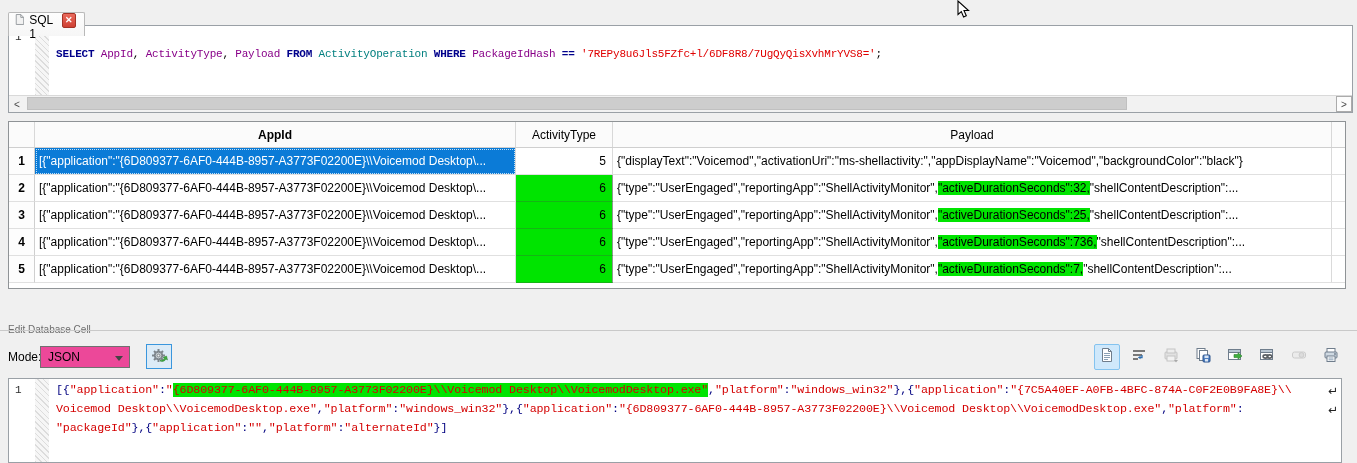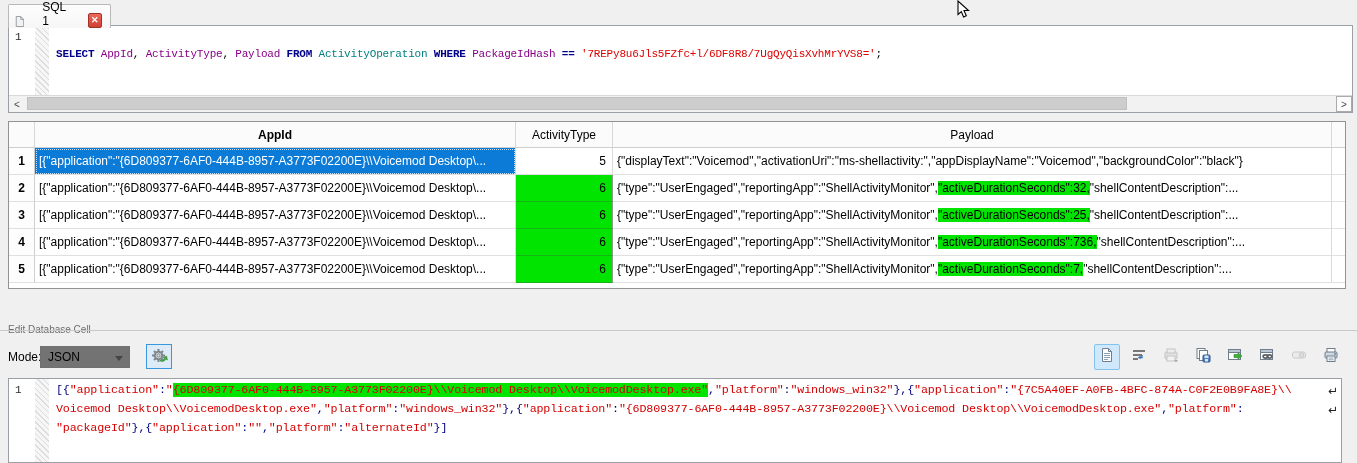--- a/index.html
+++ b/index.html
@@ -3,21 +3,21 @@
 <meta charset="utf-8">
 <style>
   html,body{margin:0;padding:0;}
   body{
     width:1357px;height:463px;position:relative;overflow:hidden;
     background:#f0f0f0;font-family:"Liberation Sans",sans-serif;color:#000;
   }
   
   .tabbar{position:absolute;left:8px;top:0;height:25px;}
   .tab{
-    position:absolute;left:0;top:4px;height:23px;display:flex;align-items:flex-end;gap:18px;
+    position:absolute;left:0;top:12px;height:23px;display:flex;align-items:flex-start;gap:5px;
     padding:0 8px 0 6px;background:linear-gradient(#fdfdfd,#f6f6f6);
     border:1px solid #b9b9b9;border-bottom:none;border-radius:2px 2px 0 0;z-index:3;
     font-size:12px;
   }
   .closebox{
     width:14px;height:13px;background:linear-gradient(#ea6a5c,#cf4033);
     border:1px solid #a33226;border-radius:2px;color:#fff;font-size:9px;font-weight:bold;
     display:flex;align-items:center;justify-content:center;line-height:1;
   }
   
@@ -86,21 +86,21 @@
   .tcell.sel{
     background:#0b7bd7;color:#fff;outline:1px dotted #bfe0f7;outline-offset:-2px;
   }
   .tcell.green{background:#00e400;border-bottom:1px solid #15b515;border-right:1px solid #8f9a8f;}
   .hl-green{background:#00e400;}
   
   .docktitle{position:absolute;left:8px;top:324px;font-size:10px;color:#6d6d6d;text-align:center;}
   .docksep{position:absolute;left:0;top:330px;width:1357px;height:1px;background:#c9c9c9;}
   .modelabel{position:absolute;left:8px;top:350px;font-size:12px;}
   .combo{
-    position:absolute;left:40px;top:346px;width:90px;height:22px;background:#737373;
+    position:absolute;left:40px;top:346px;width:90px;height:22px;background:#ec4899;
     border:1px solid #707070;box-sizing:border-box;display:flex;align-items:center;
     font-size:12px;padding-left:7px;
   }
   .chev{position:absolute;right:6px;top:9px;width:0;height:0;
     border-left:4px solid transparent;border-right:4px solid transparent;
     border-top:5px solid #444;}
   .gearbtn{
     position:absolute;left:146px;top:344px;width:26px;height:25px;
     border:1px solid #3a96dd;background:#dcebf7;box-sizing:border-box;
     display:flex;align-items:center;justify-content:center;

